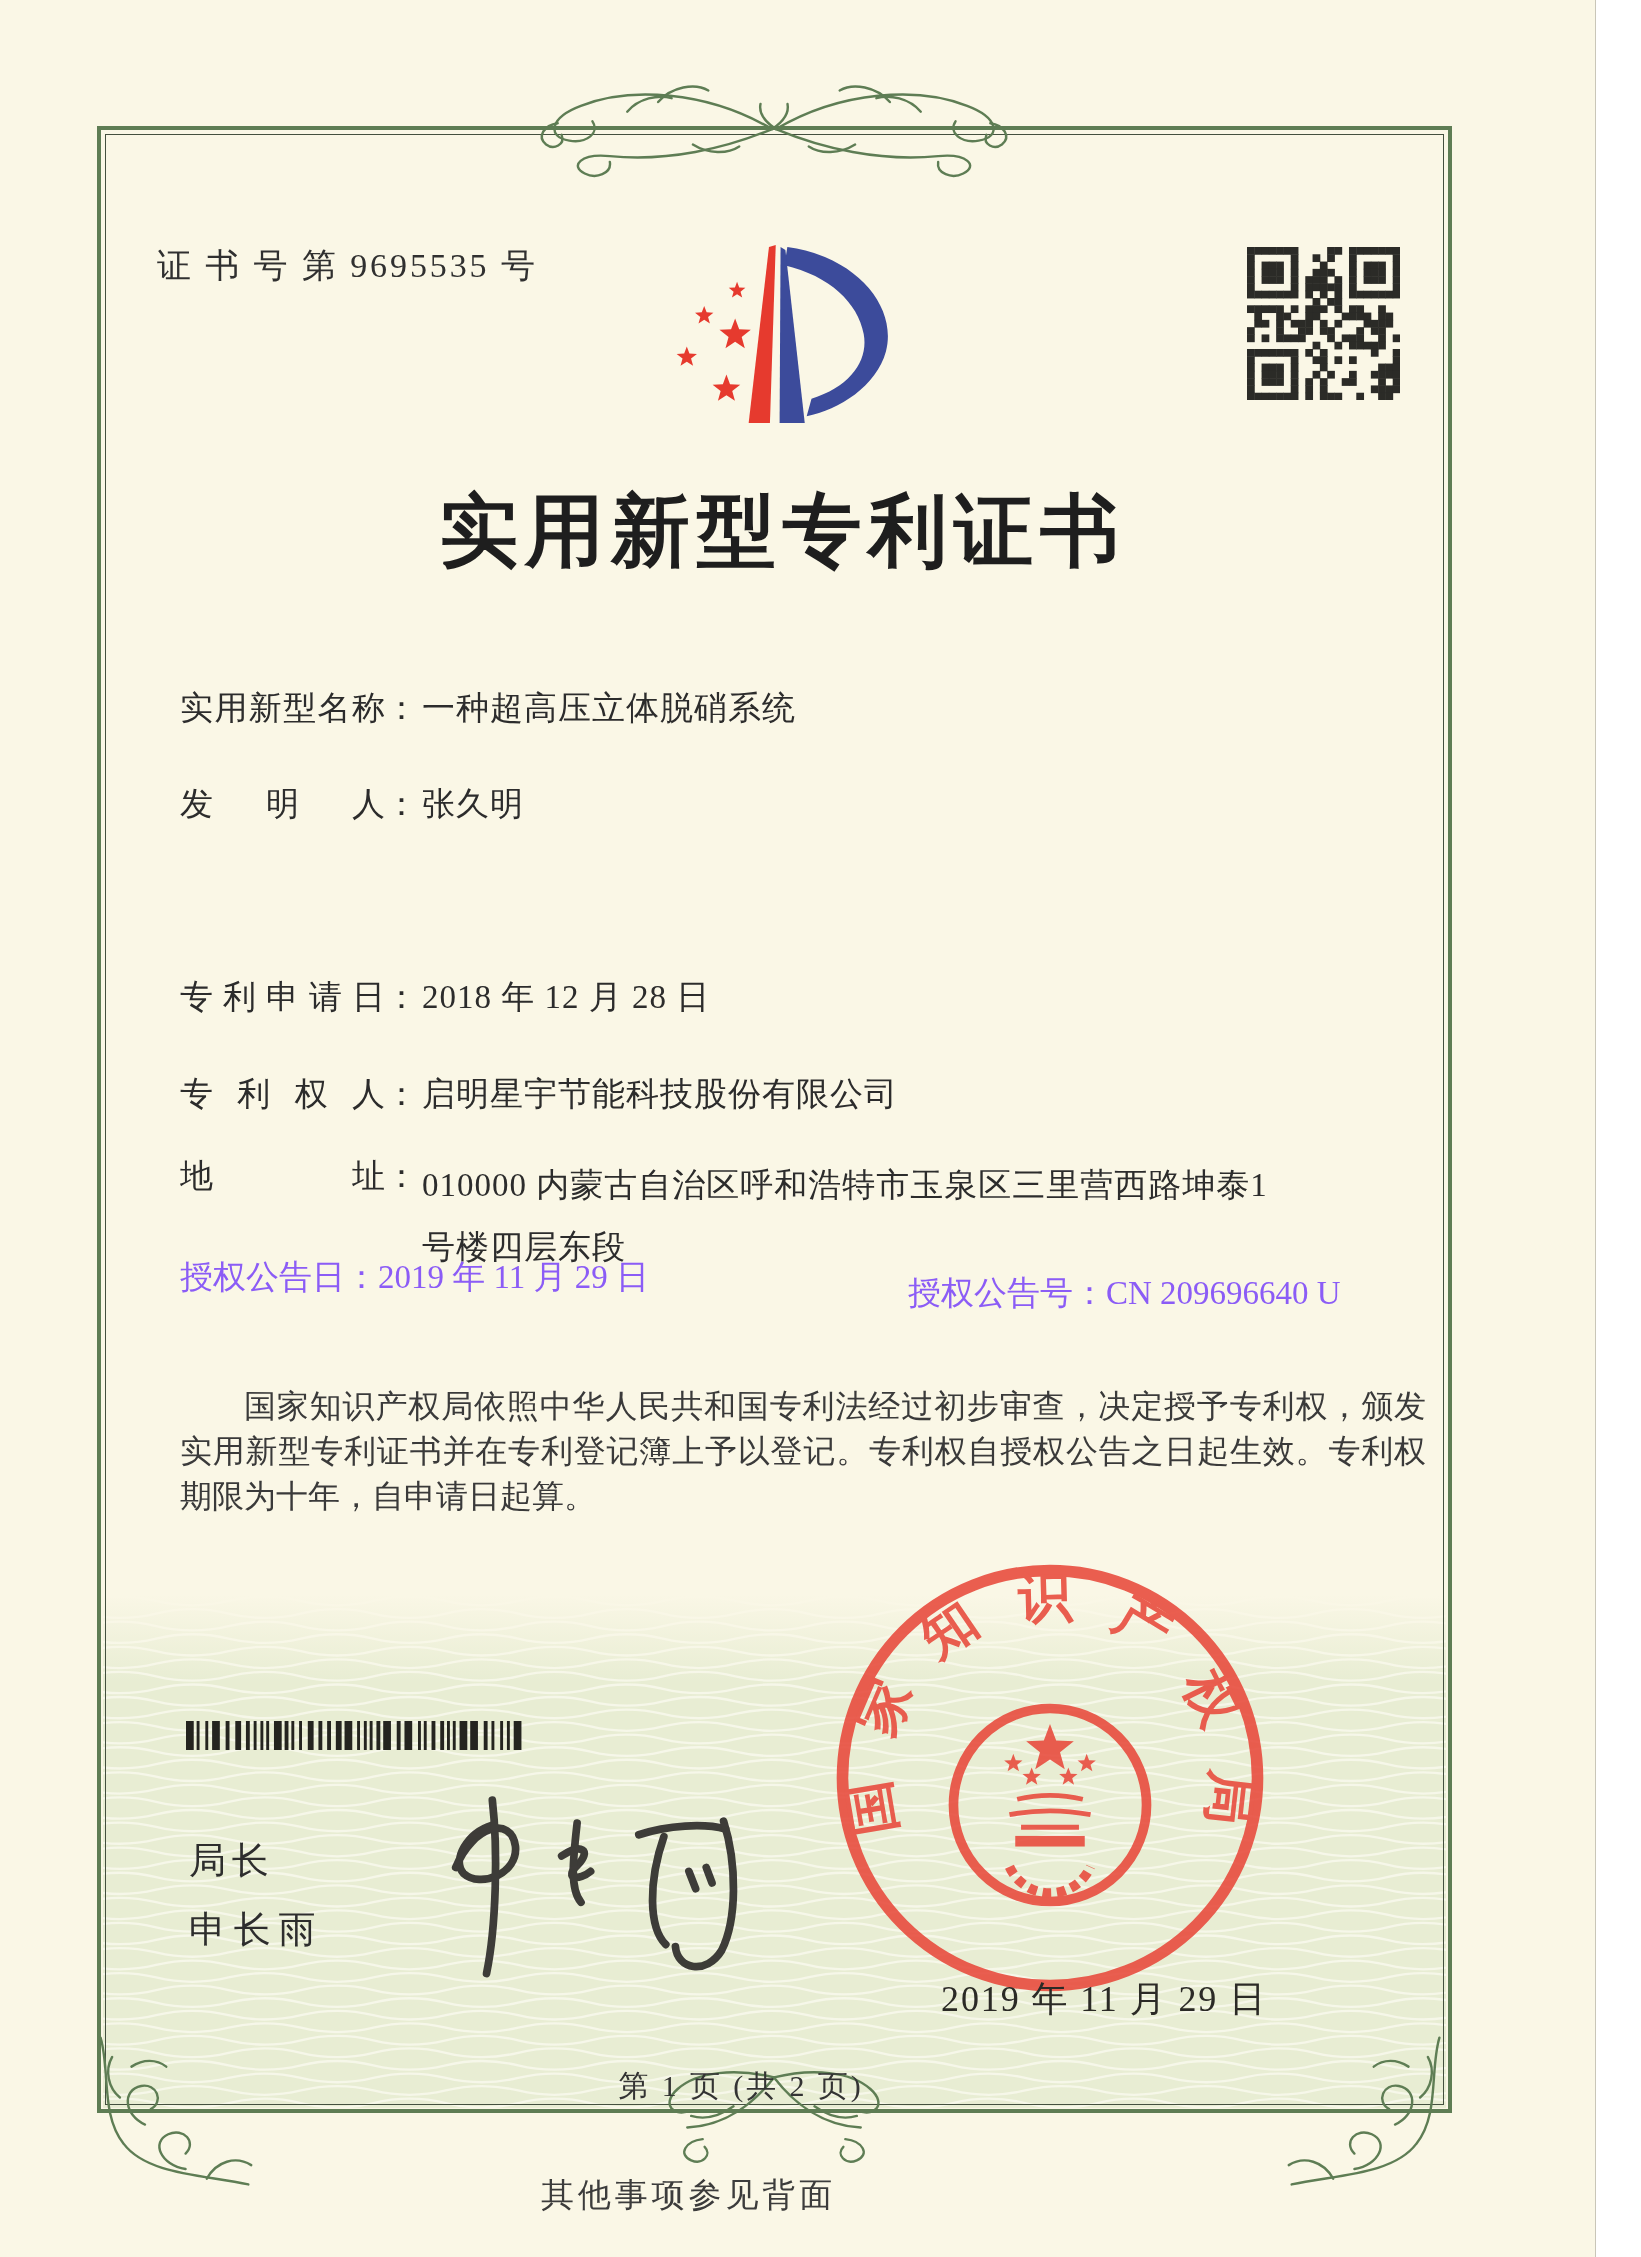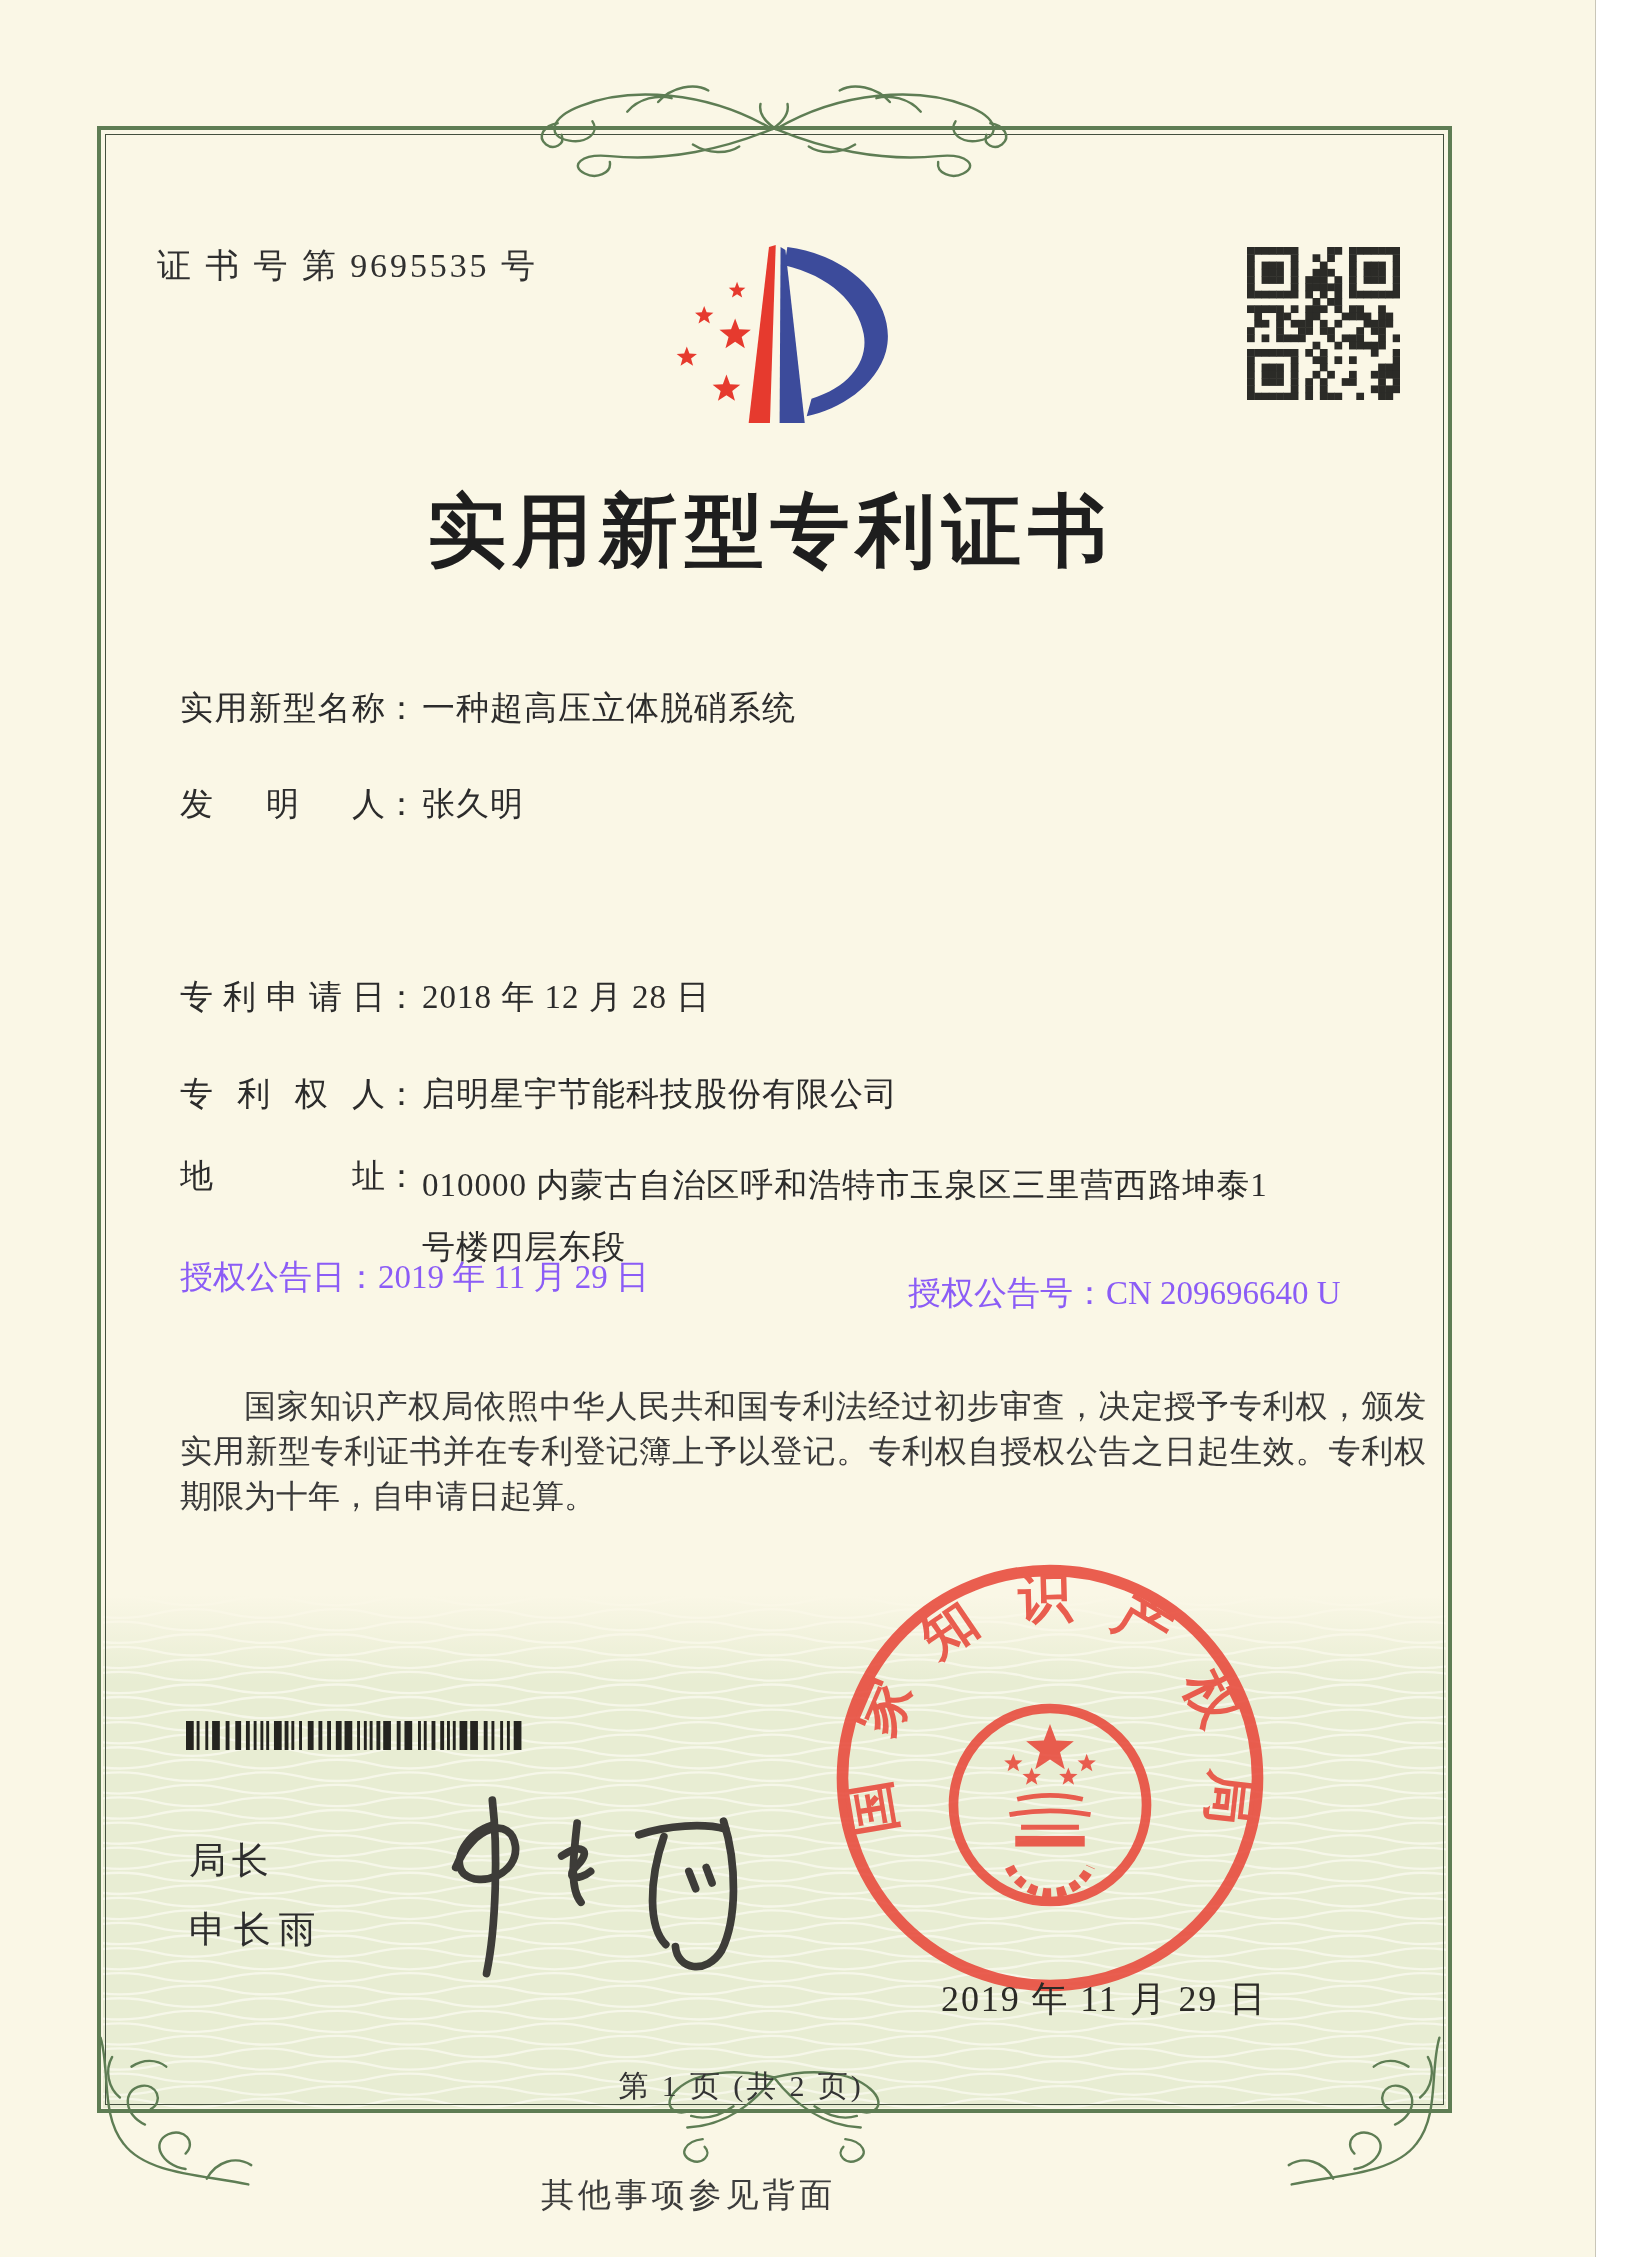--- a/index.html
+++ b/index.html
@@ -17,21 +17,21 @@
   .waves-fade{position:absolute;left:103px;top:1595px;width:1343px;height:87px;z-index:1;
          background:linear-gradient(to bottom,var(--paper),rgba(250,247,230,0));}
   .frame{position:absolute;left:97px;top:126px;width:1347px;height:1979px;z-index:2;
          border:4.8px solid var(--frame-green);}
   .frame-inner{position:absolute;inset:3.9px;border:1.9px solid var(--frame-inner);}
   .ornament{position:absolute;z-index:3;}
   .cert-no{position:absolute;left:157px;top:243px;z-index:3;font-size:34px;letter-spacing:2.9px;color:#303030;}
   .logo{position:absolute;left:623px;top:218px;z-index:3;}
   .qr{position:absolute;left:1247px;top:247px;z-index:3;}
   .title{position:absolute;left:97px;top:479px;width:1347px;z-index:3;text-align:center;
-         font-size:79px;font-weight:700;letter-spacing:6.8px;color:#1e1e1e;}
+         font-size:79px;font-weight:700;letter-spacing:6.8px;color:#1e1e1e;padding-left:12px;}
   .frow{position:absolute;left:180px;z-index:3;font-size:33px;color:#2c2c2c;white-space:nowrap;}
   .flabel{display:inline-block;width:205px;text-align:justify;text-align-last:justify;vertical-align:top;}
   .fcolon{display:inline-block;vertical-align:top;}
   .fvalue{display:inline-block;vertical-align:top;letter-spacing:1px;margin-left:3.9px;}
   .frow.addr{white-space:normal;width:1110px;}
   .frow.addr .fvalue{width:850px;line-height:62px;}
   .grant{position:absolute;top:1255px;left:180px;z-index:3;font-size:33px;color:#8b5cf6;white-space:nowrap;}
   .grant .g2{position:absolute;left:728px;top:16px;}
   .body-text{position:absolute;left:180px;top:1384px;width:1246px;z-index:3;
              font-size:32px;line-height:45px;color:var(--body-ink);text-align:justify;}

